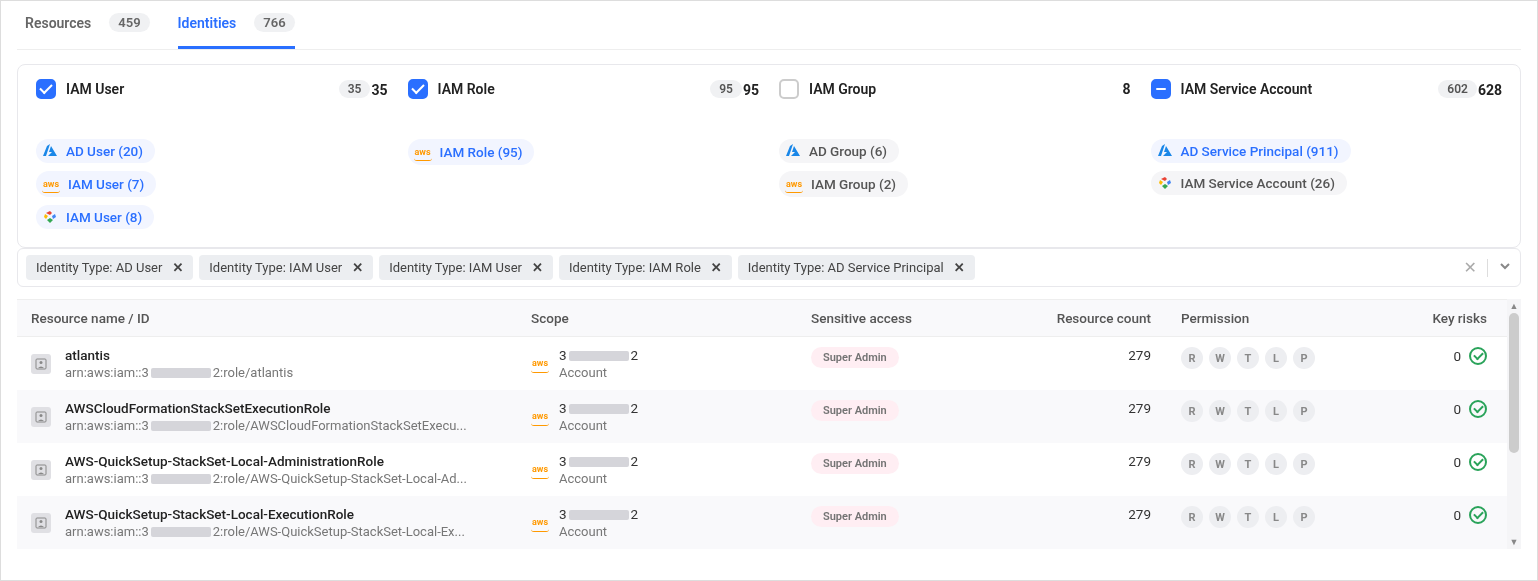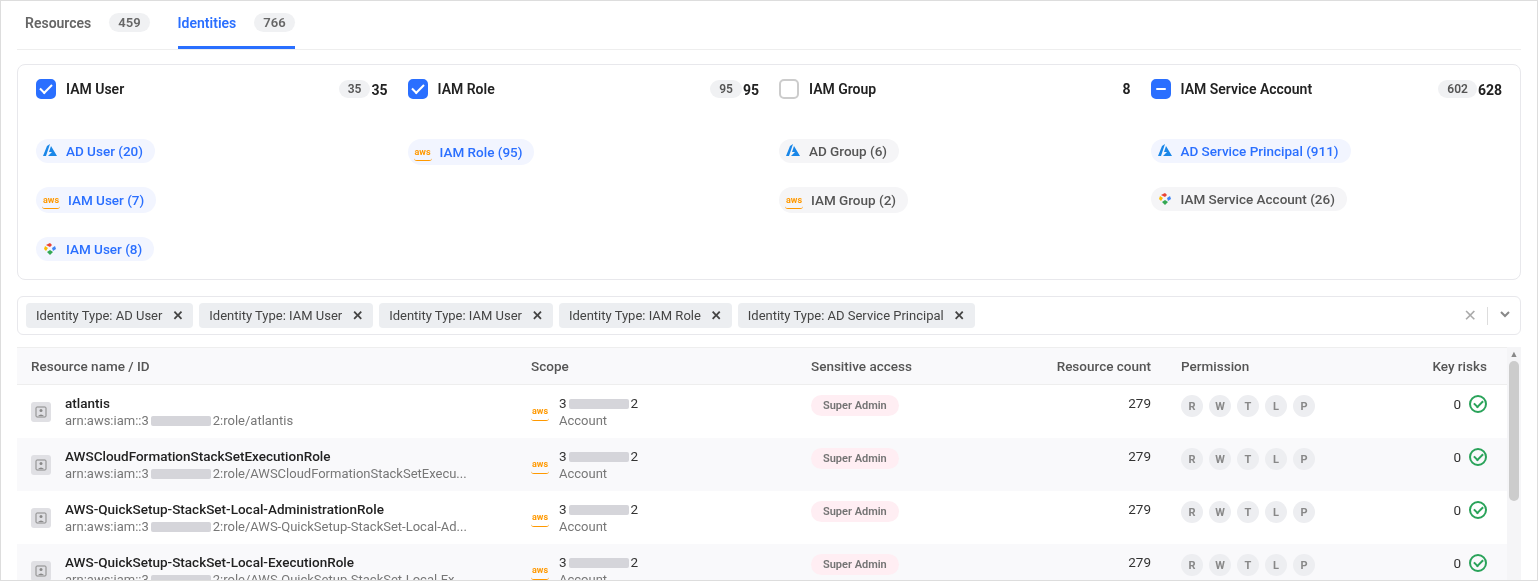--- a/index.html
+++ b/index.html
@@ -18,29 +18,29 @@
   .cat-head { display: flex; align-items: center; gap: 10px; margin-bottom: 12px; }
   .chk { width: 20px; height: 20px; border-radius: 5px; border: 2px solid #ccc; display: inline-flex; align-items: center; justify-content: center; flex-shrink: 0; }
   .chk.checked { background: #2a6fff; border-color: #2a6fff; }
   .chk.checked::after { content: ""; width: 10px; height: 5px; border-left: 2px solid #fff; border-bottom: 2px solid #fff; transform: rotate(-45deg); margin-top: -3px; }
   .chk.indet { background: #2a6fff; border-color: #2a6fff; }
   .chk.indet::after { content: ""; width: 10px; height: 2px; background: #fff; border-radius: 1px; }
   .cat-title { font-weight: 600; color: #222; }
   .cat-counts { margin-left: auto; display: flex; align-items: flex-end; gap: 1px; }
   .pill { background: #f0f1f3; color: #555; border-radius: 10px; padding: 2px 9px; font-size: 12px; font-weight: 600; }
   .cat-total { font-weight: 700; color: #222; }
-  .sub-list { display: flex; flex-direction: column; gap: 24px; margin-top: 40px; }
+  .sub-list { display: flex; flex-direction: column; gap: 8px; margin-top: 40px; }
   .sub-item { display: inline-flex; align-items: center; gap: 8px; padding: 4px 12px 4px 6px; border-radius: 16px; font-size: 13.5px; font-weight: 500; width: fit-content; }
   .sub-item.active { background: #f2f5ff; color: #2a6fff; }
   .sub-item:not(.active) { background: #f5f5f7; color: #555; }
   .prov-icon { width: 18px; height: 18px; display: inline-flex; align-items: center; justify-content: center; font-size: 10px; font-weight: 700; border-radius: 3px; }
   .prov-aws { font-size: 9px; color: #ff9900; border-bottom: 1.5px solid #ff9900; line-height: 10px; padding-bottom: 0px; text-transform: lowercase; }
 
   
-  .filterbar { display: flex; align-items: center; gap: 6px; margin-top: 16px; border: 1px solid #e8e8ec; border-radius: 6px; padding: 6px 8px; }
+  .filterbar { display: flex; align-items: center; gap: 6px; border: 1px solid #e8e8ec; border-radius: 6px; padding: 6px 8px; }
   .chip { background: #eceef1; color: #444; border-radius: 4px; padding: 5px 10px; font-size: 13px; display: inline-flex; align-items: center; gap: 10px; }
   .chip-x { color: #444; font-weight: 700; cursor: pointer; }
   .filterbar-end { margin-left: auto; display: flex; align-items: center; gap: 10px; color: #aaa; }
   .vr { width: 1px; height: 18px; background: #ddd; }
 
   
   .table-wrap { margin-top: 12px; position: relative; }
   .thead { display: flex; background: #f9f9fb; border-top: 1px solid #eee; border-bottom: 1px solid #eee; padding: 10px 14px; font-size: 13.5px; color: #555; font-weight: 500; }
   .col-name { flex: 0 0 500px; }
   .col-scope { flex: 0 0 280px; }

